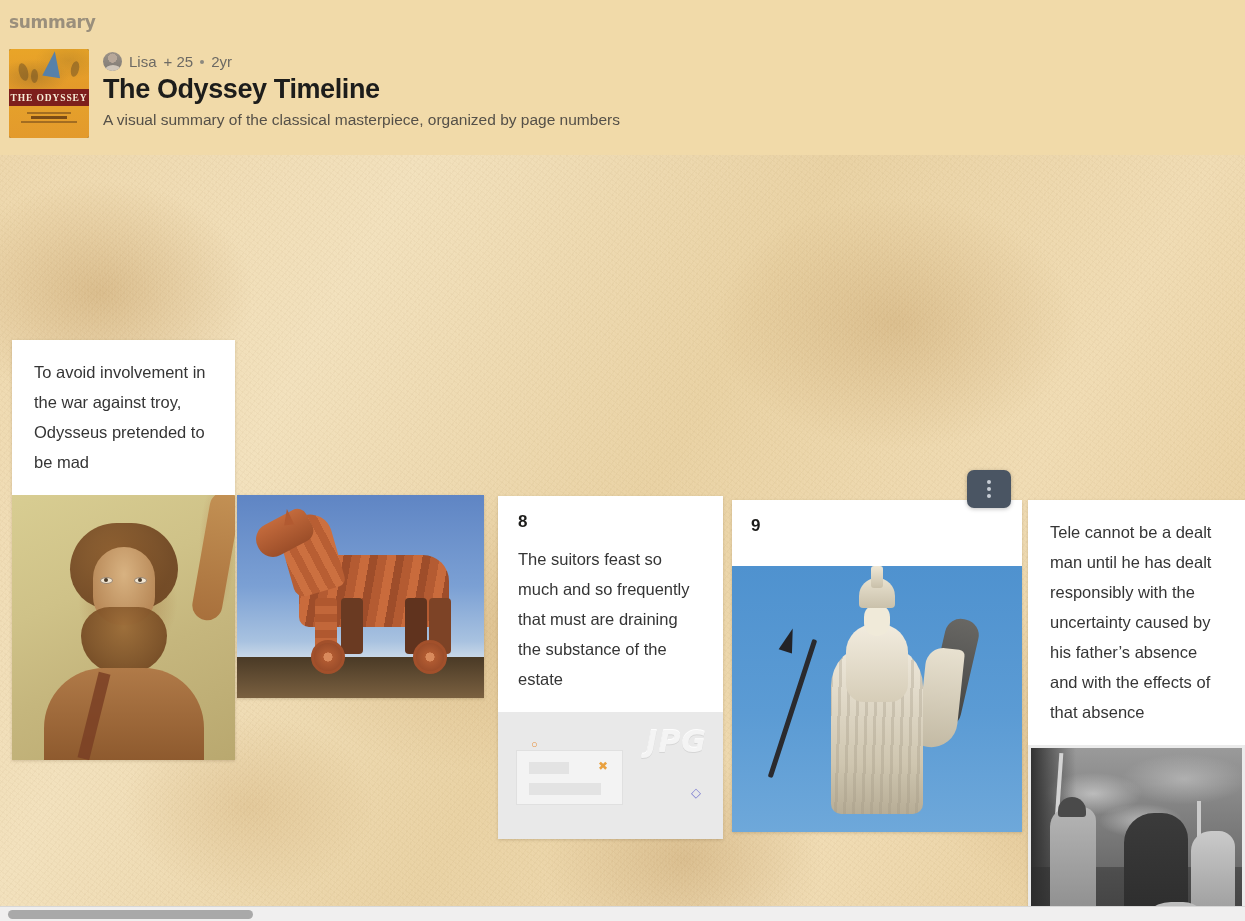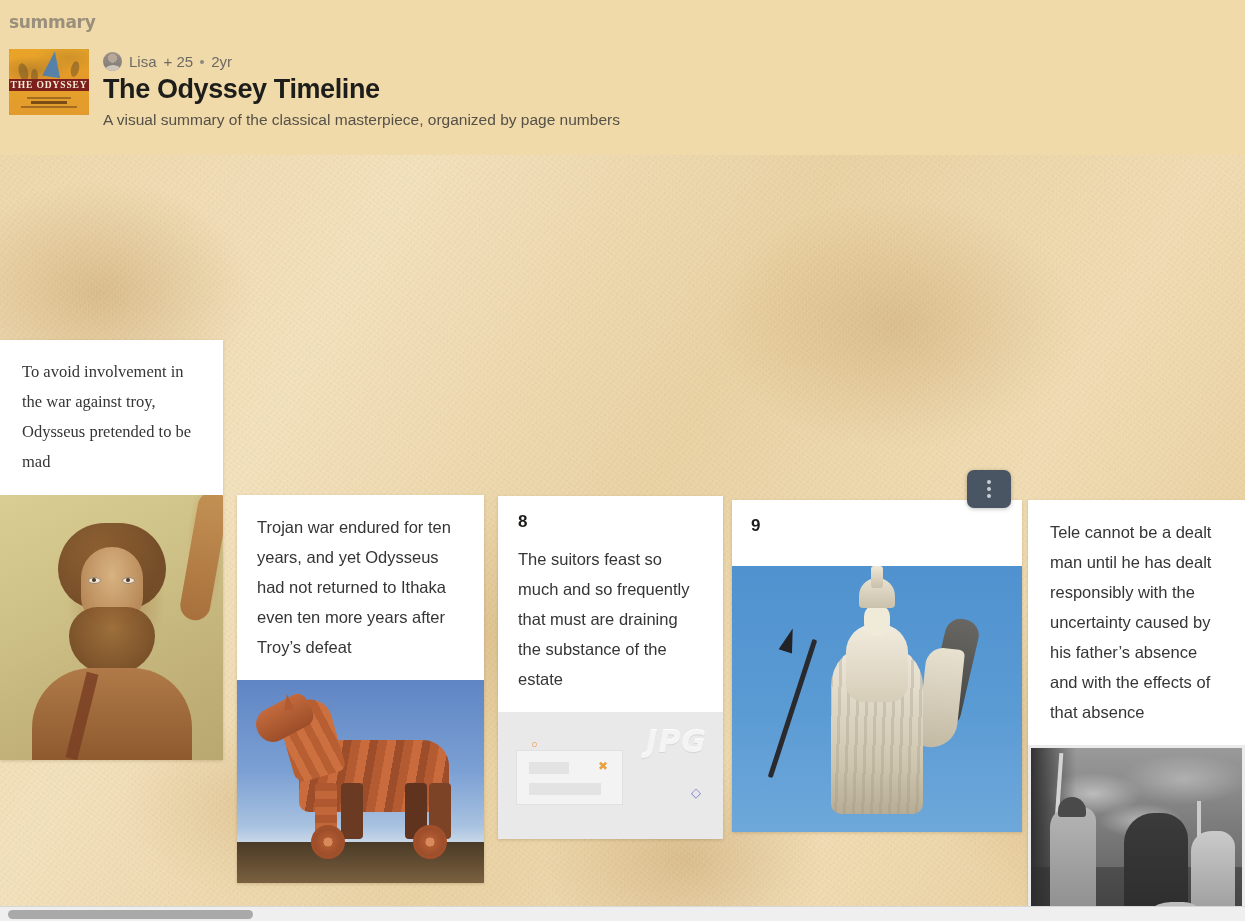--- a/index.html
+++ b/index.html
@@ -43,21 +43,21 @@
     top: 49px;
     left: 9px;
     display: flex;
     align-items: flex-start;
     gap: 14px;
   }
 
   
   #cover {
     width: 80px;
-    height: 66px;
+    height: 89px;
     flex: none;
     position: relative;
     overflow: hidden;
     border-radius: 2px;
     background: #404040;
   }
   #cover .c-top {
     position: absolute;
     top: 0; left: 0; width: 100%; height: 52%;
     background:
@@ -220,21 +220,21 @@
     line-height: 1;
   }
   .post-text {
     font-size: 16.5px;
     line-height: 1.82;
     color: #353535;
   }
   .post-media { display: block; width: 100%; position: relative; }
 
   
-  #post-1 { left: 0; top: 185px; width: 223px; font-family: Liberation Serif, serif; }
+  #post-1 { left: 12px; top: 185px; width: 223px; }
   #post-1 .post-body { padding-left: 22px; padding-right: 18px; }
   .art-fresco {
     height: 265px;
     background:
       radial-gradient(ellipse 80px 95px at 52% 40%, rgba(150,95,45,.55) 0%, rgba(150,95,45,0) 62%),
       radial-gradient(ellipse 60px 50px at 50% 24%, rgba(120,70,30,.55) 0%, rgba(120,70,30,0) 60%),
       radial-gradient(ellipse 90px 70px at 48% 82%, rgba(155,95,55,.50) 0%, rgba(155,95,55,0) 65%),
       radial-gradient(ellipse 30px 110px at 92% 20%, rgba(170,110,60,.45) 0%, rgba(170,110,60,0) 60%),
       linear-gradient(155deg, #d8cd92 0%, #cfc288 35%, #c5b67d 60%, #b9a86f 100%);
     position: relative;
@@ -675,23 +675,20 @@
       <div class="fr-face"></div>
       <div class="fr-eye l"></div>
       <div class="fr-eye r"></div>
       <div class="fr-beard"></div>
       <div class="fr-body"></div>
       <div class="fr-strap"></div>
     </div>
   </div>
 
   <div class="post" id="post-2">
-    <div class="post-body">
-      <div class="post-text">Trojan war endured for ten years, and yet Odysseus had not returned to Ithaka even ten more years after Troy’s defeat</div>
-    </div>
     <div class="post-media art-horse">
       <div class="h-ground"></div>
       <div class="h-body"></div>
       <div class="h-neck"></div>
       <div class="h-head"></div>
       <div class="h-ear"></div>
       <div class="h-leg a"></div>
       <div class="h-leg b"></div>
       <div class="h-leg c"></div>
       <div class="h-leg d"></div>

